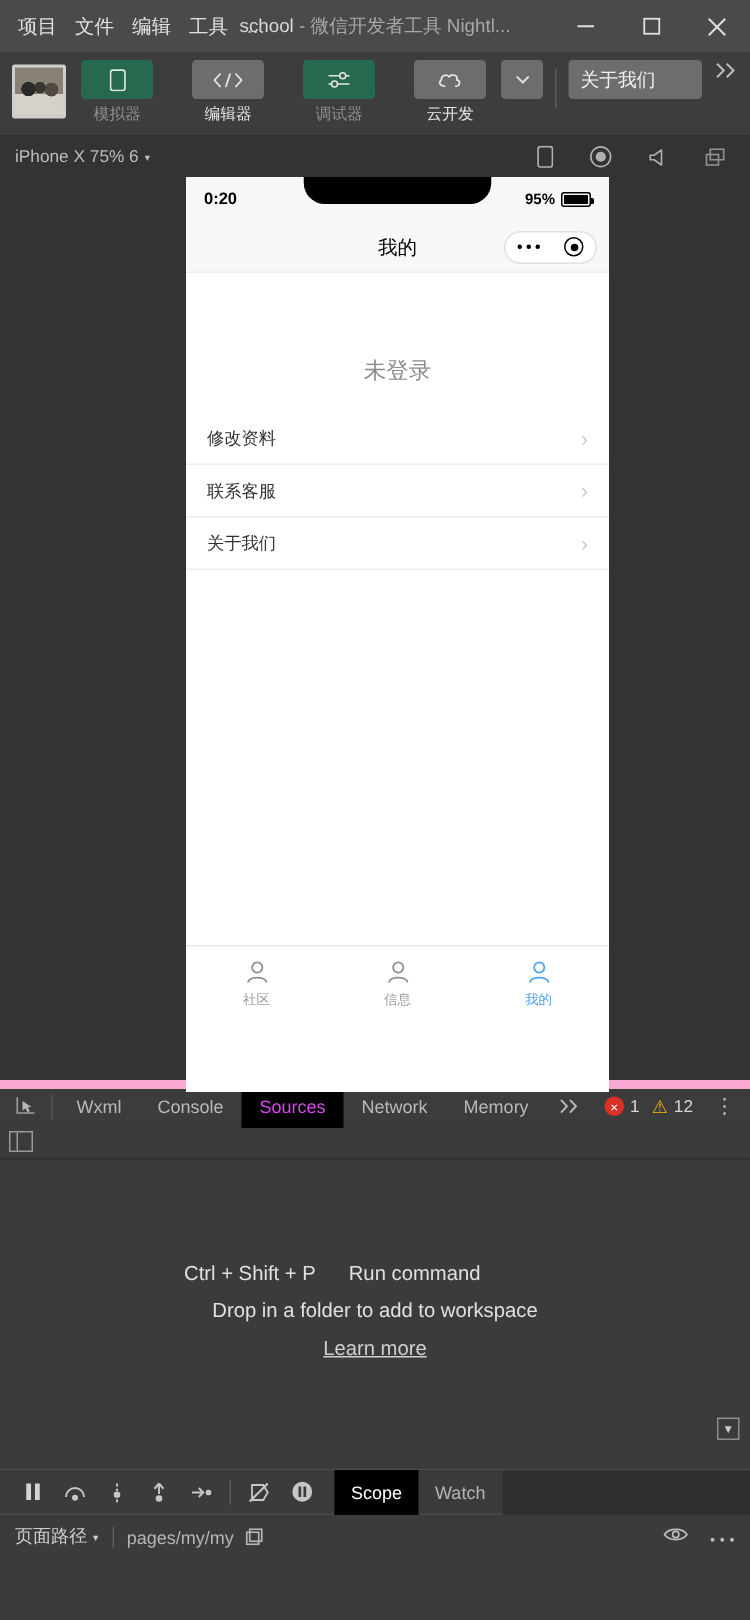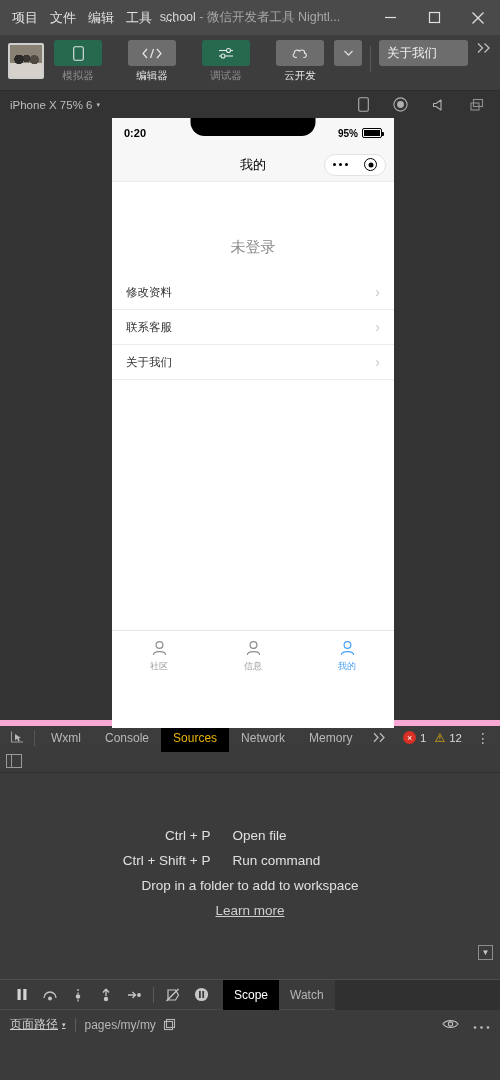--- a/index.html
+++ b/index.html
@@ -86,21 +86,21 @@
   .device-sel { color: #bdbdbd; font-size: 11.5px; display: flex; align-items: center; gap: 4px; }
   .dev-icons { margin-left: auto; display: flex; align-items: center; gap: 24px; padding-right: 6px; }
   .dev-icons span { color: #b0b0b0; display: flex; }
 
   
   .stage {
     background: #333333; position: relative;
     height: 602px;
   }
   .phone {
-    position: absolute; left: 112px; top: 0px; width: 282px; height: 610px;
+    position: absolute; left: 124px; top: 0px; width: 282px; height: 610px;
     background: #ffffff; overflow: hidden;
   }
   .statusbar {
     height: 30px; background: #f7f7f7; position: relative;
     display: flex; align-items: center; padding: 0 12px;
   }
   .sb-time { font-size: 11px; color: #000; font-weight: bold; }
   .notch {
     position: absolute; left: 50%; transform: translateX(-50%); top: -8px;
     width: 125px; height: 26px; background: #000; border-radius: 0 0 14px 14px;
@@ -159,21 +159,21 @@
     height: 29px; background: #3c3c3c; display: flex; align-items: center;
     border-top: 6px solid #f9a8d4; padding-left: 4px;
   }
   .dt-cursor {
     width: 26px; height: 22px; display: flex; align-items: center; justify-content: center;
     color: #b8b8b8;
   }
   .dt-sep { width: 1px; height: 16px; background: #555; margin: 0 4px; }
   .dt-tab { padding: 0 12px; height: 29px; display: flex; align-items: center;
     font-size: 12px; color: #b9b9b9; }
-  .dt-tab.sel { background: #000; color: #eab308; }
+  .dt-tab.sel { background: #000; color: #d946ef; }
   .dt-more { color: #b9b9b9; font-size: 14px; padding: 0 8px; }
   .dt-status { margin-left: auto; display: flex; align-items: center; gap: 4px; padding-right: 4px; }
   .err-b { width: 13px; height: 13px; background: #d93025; border-radius: 50%; color:#fff;
      font-size: 9px; display:flex; align-items:center; justify-content:center; }
   .err-n { color: #d8d8d8; font-size: 11.5px; margin-right: 4px; }
   .warn-b { color: #f5bb00; font-size: 12px; }
   .kebab { color: #bcbcbc; font-size: 14px; padding: 0 6px; letter-spacing: 0; }
 
   .dt-subbar { height: 24px; background: #3b3b3b; display:flex; align-items:center; padding-left: 6px;
      border-bottom: 1px solid #2f2f2f; }
@@ -207,21 +207,21 @@
   .scope-tabs { display: flex; align-items: center; margin-left: 8px; height: 30px; }
   .scope-tab { padding: 0 11px; height: 30px; display:flex; align-items:center;
      font-size: 12px; color: #b5b5b5; }
   .scope-tab.sel { background: #000; color: #fff; }
   .scope-fill { flex: 1; height: 30px; background: #303030; }
 
   .statusline {
     height: 30px; background: #3b3b3b; display: flex; align-items: center;
     padding: 0 10px; border-top: 1px solid #4a4a4a;
   }
-  .sl-label { color: #cfcfcf; font-size: 12px; display:flex; align-items:center; gap:4px;text-decoration:underline; }
+  .sl-label { color: #cfcfcf; font-size: 12px; display:flex; align-items:center; gap:4px; }
   .sl-sep { width:1px; height:14px; background:#5d5d5d; margin: 0 9px; }
   .sl-path { color: #b5b5b5; font-size: 12px; }
   .sl-copy { margin-left: 7px; color:#b5b5b5; display:flex; }
   .sl-right { margin-left: auto; display:flex; align-items:center; gap: 14px; color:#bdbdbd; }
   .caret { font-size: 7px; }
 </style>
 </head>
 <body>
 
 <div class="titlebar">
@@ -450,24 +450,20 @@
 </div>
 
 <div class="dt-subbar">
   <span class="panel-ico">
       <i></i>
     </span>
 </div>
 
 <div class="sources-empty">
   <div class="shortcut-row">
-    <span class="sc-key">Ctrl + P</span>
-    <span class="sc-desc">Open file</span>
-  </div>
-  <div class="shortcut-row">
     <span class="sc-key">Ctrl + Shift + P</span>
     <span class="sc-desc">Run command</span>
   </div>
   <div class="drop-line">Drop in a folder to add to workspace</div>
   <div class="learn">Learn more</div>
 </div>
 
 <div class="dt-filler">
   <span class="collapse-btn">▼</span>
 </div>

